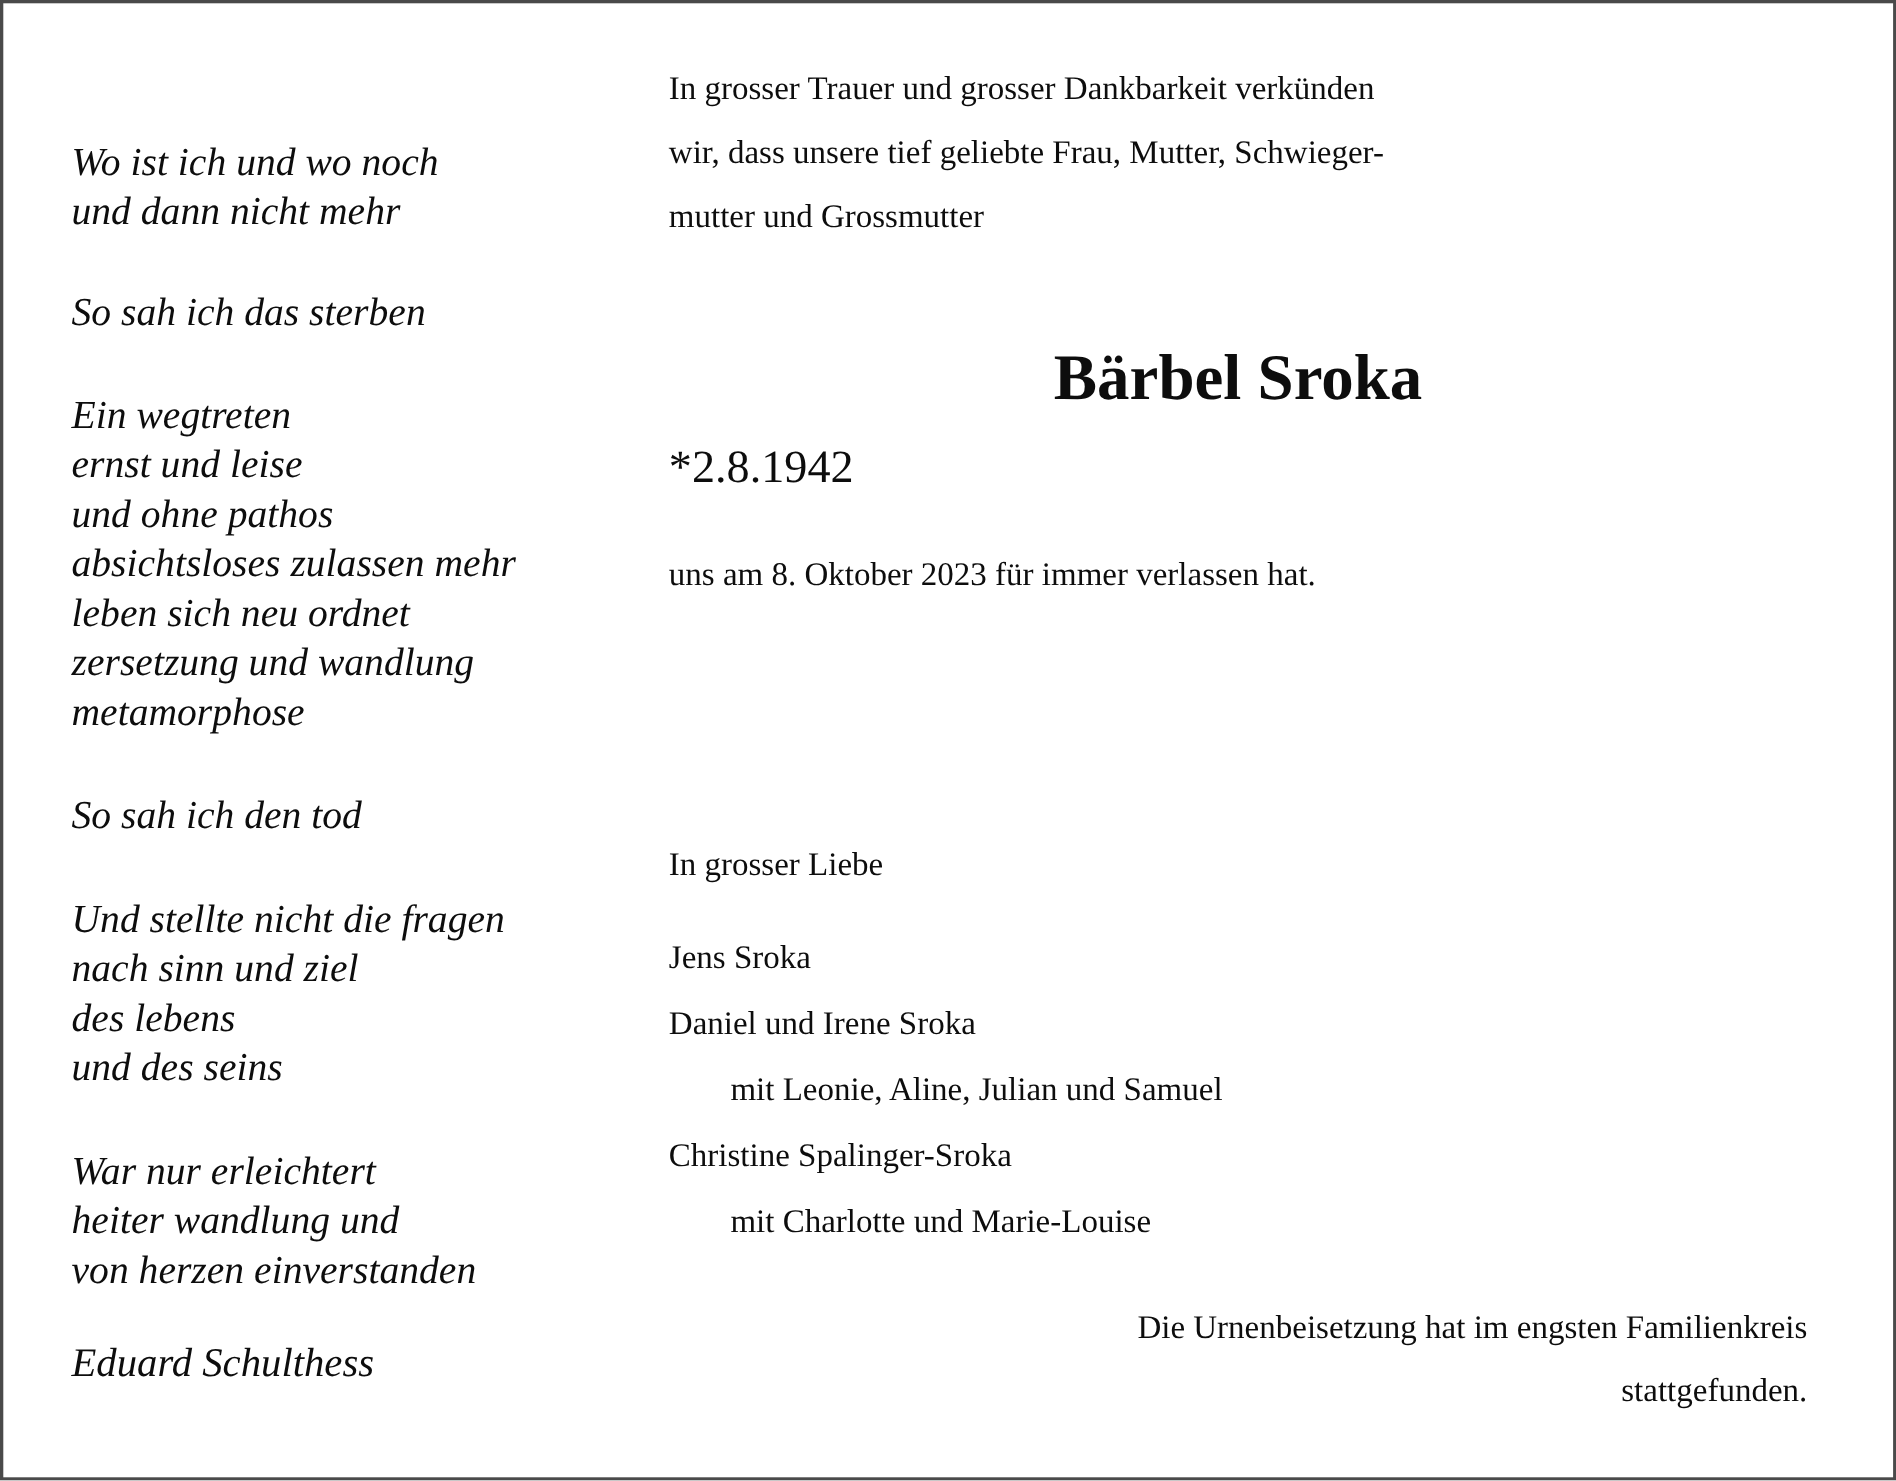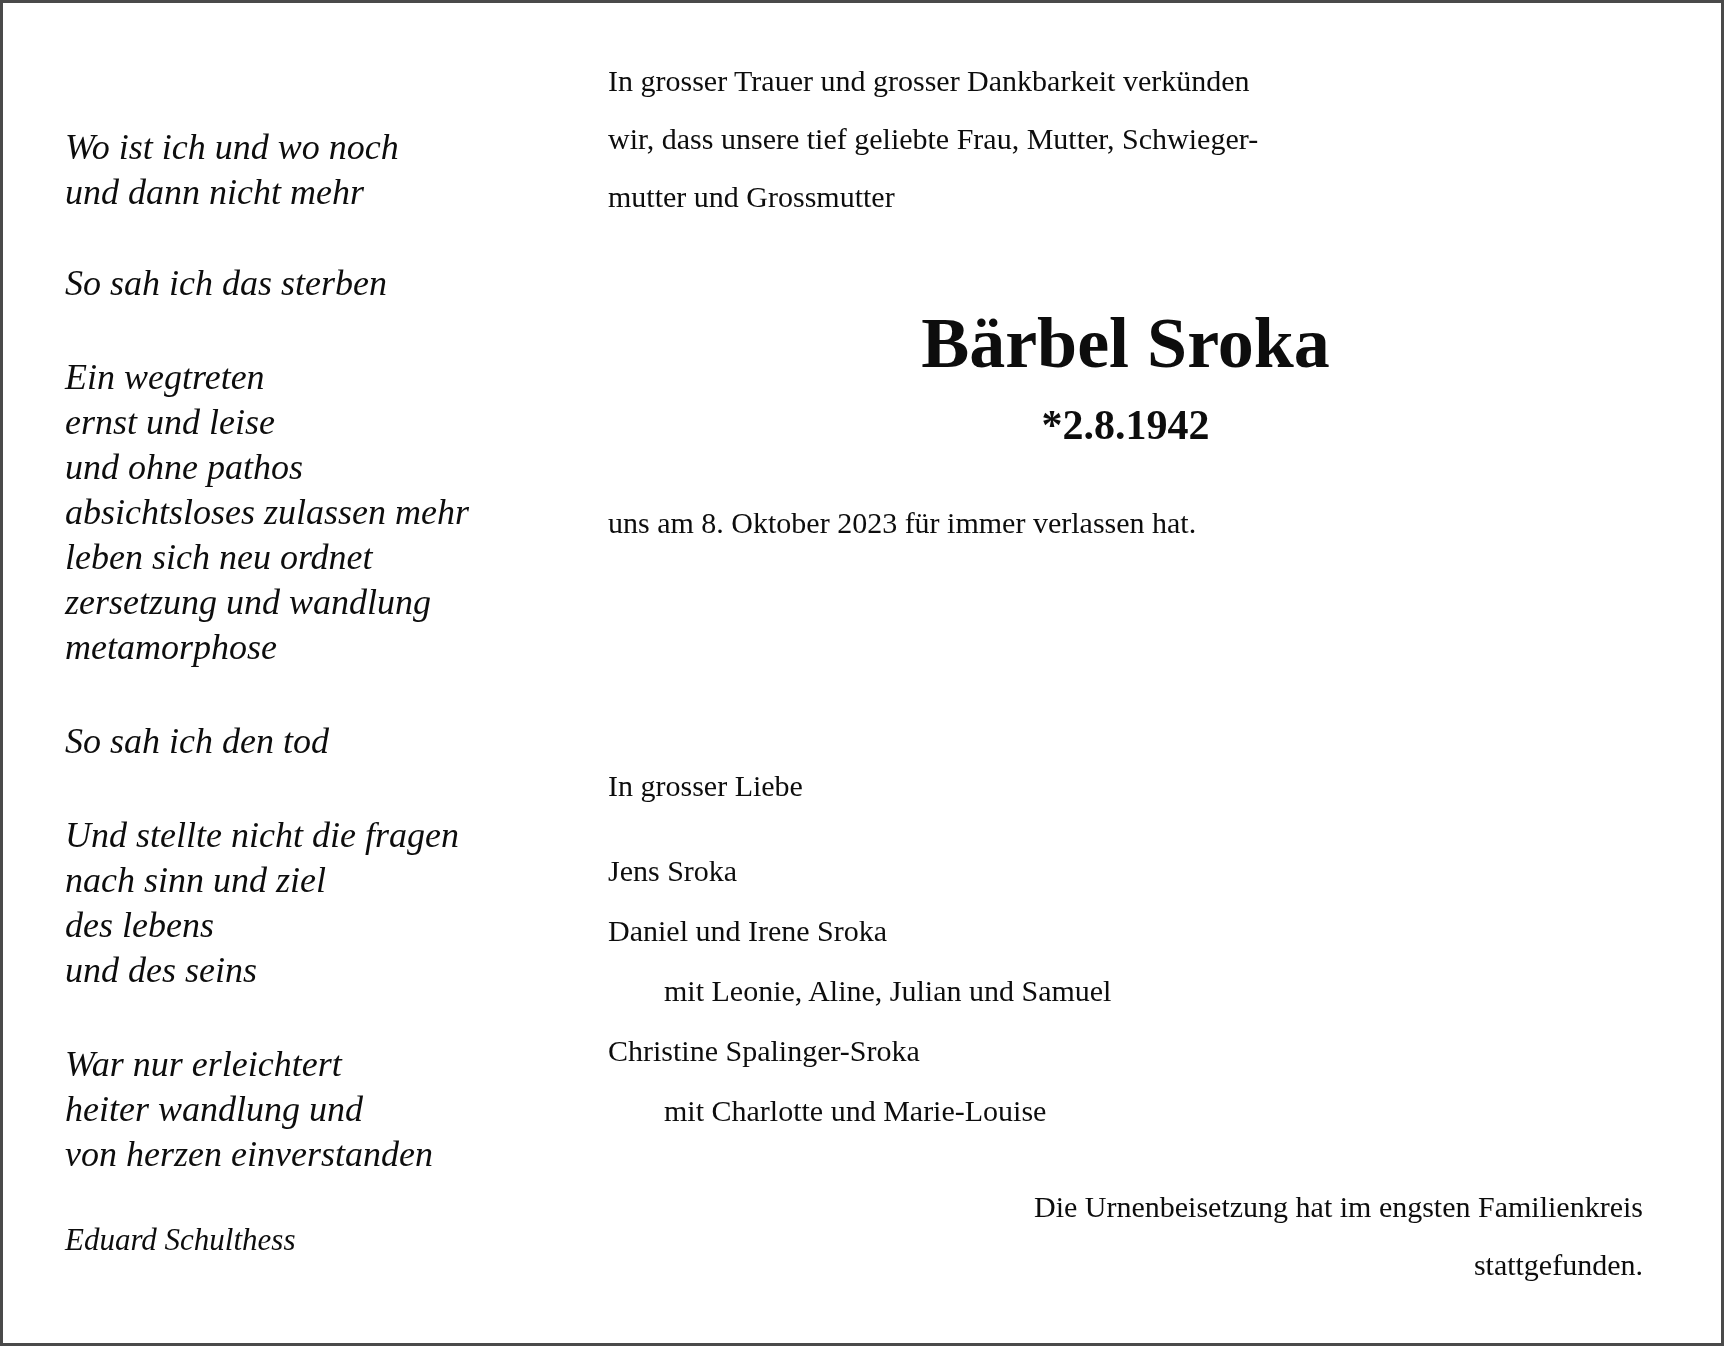--- a/index.html
+++ b/index.html
@@ -27,49 +27,47 @@
     font-style: italic;
     font-size: 36px;
     line-height: 45px;
     white-space: nowrap;
   }
   .stanza { margin: 0 0 46px 0; }
   .stanza.gap-lg { margin-bottom: 49px; }
   .poem-line { white-space: nowrap; }
   .attribution {
     margin-top: 38px;
-    font-size: 31px;
+    font-size: 37px;
     line-height: 34px;
     white-space: nowrap;
   }
   
   .announce {
     position: absolute;
     left: 605px;
     width: 1035px;
     font-size: 30px;
     line-height: 58px;
   }
   .announce .line { white-space: nowrap; }
   .intro        { top: 49px; }
   .deceased-name {
     top: 300px;
-    font-size: 72px;
+    font-size: 59px;
     line-height: 80px;
     font-weight: bold;
     text-align: center;
     white-space: nowrap;
   }
   .birth-date {
     top: 397px;
     font-size: 42px;
     line-height: 50px;
-    text-align: center;
     white-space: nowrap;
-    font-weight: bold;
   }
   .death-line   { top: 491px; white-space: nowrap; }
   .tribute      { top: 592px; }
   .salutation   { top: 754px; white-space: nowrap; }
   .mourners     { top: 838px; line-height: 60px; }
   .mourner.indent { padding-left: 56px; }
   .funeral      { top: 1175px; text-align: right; }
 </style>
 </head>
 <body>

